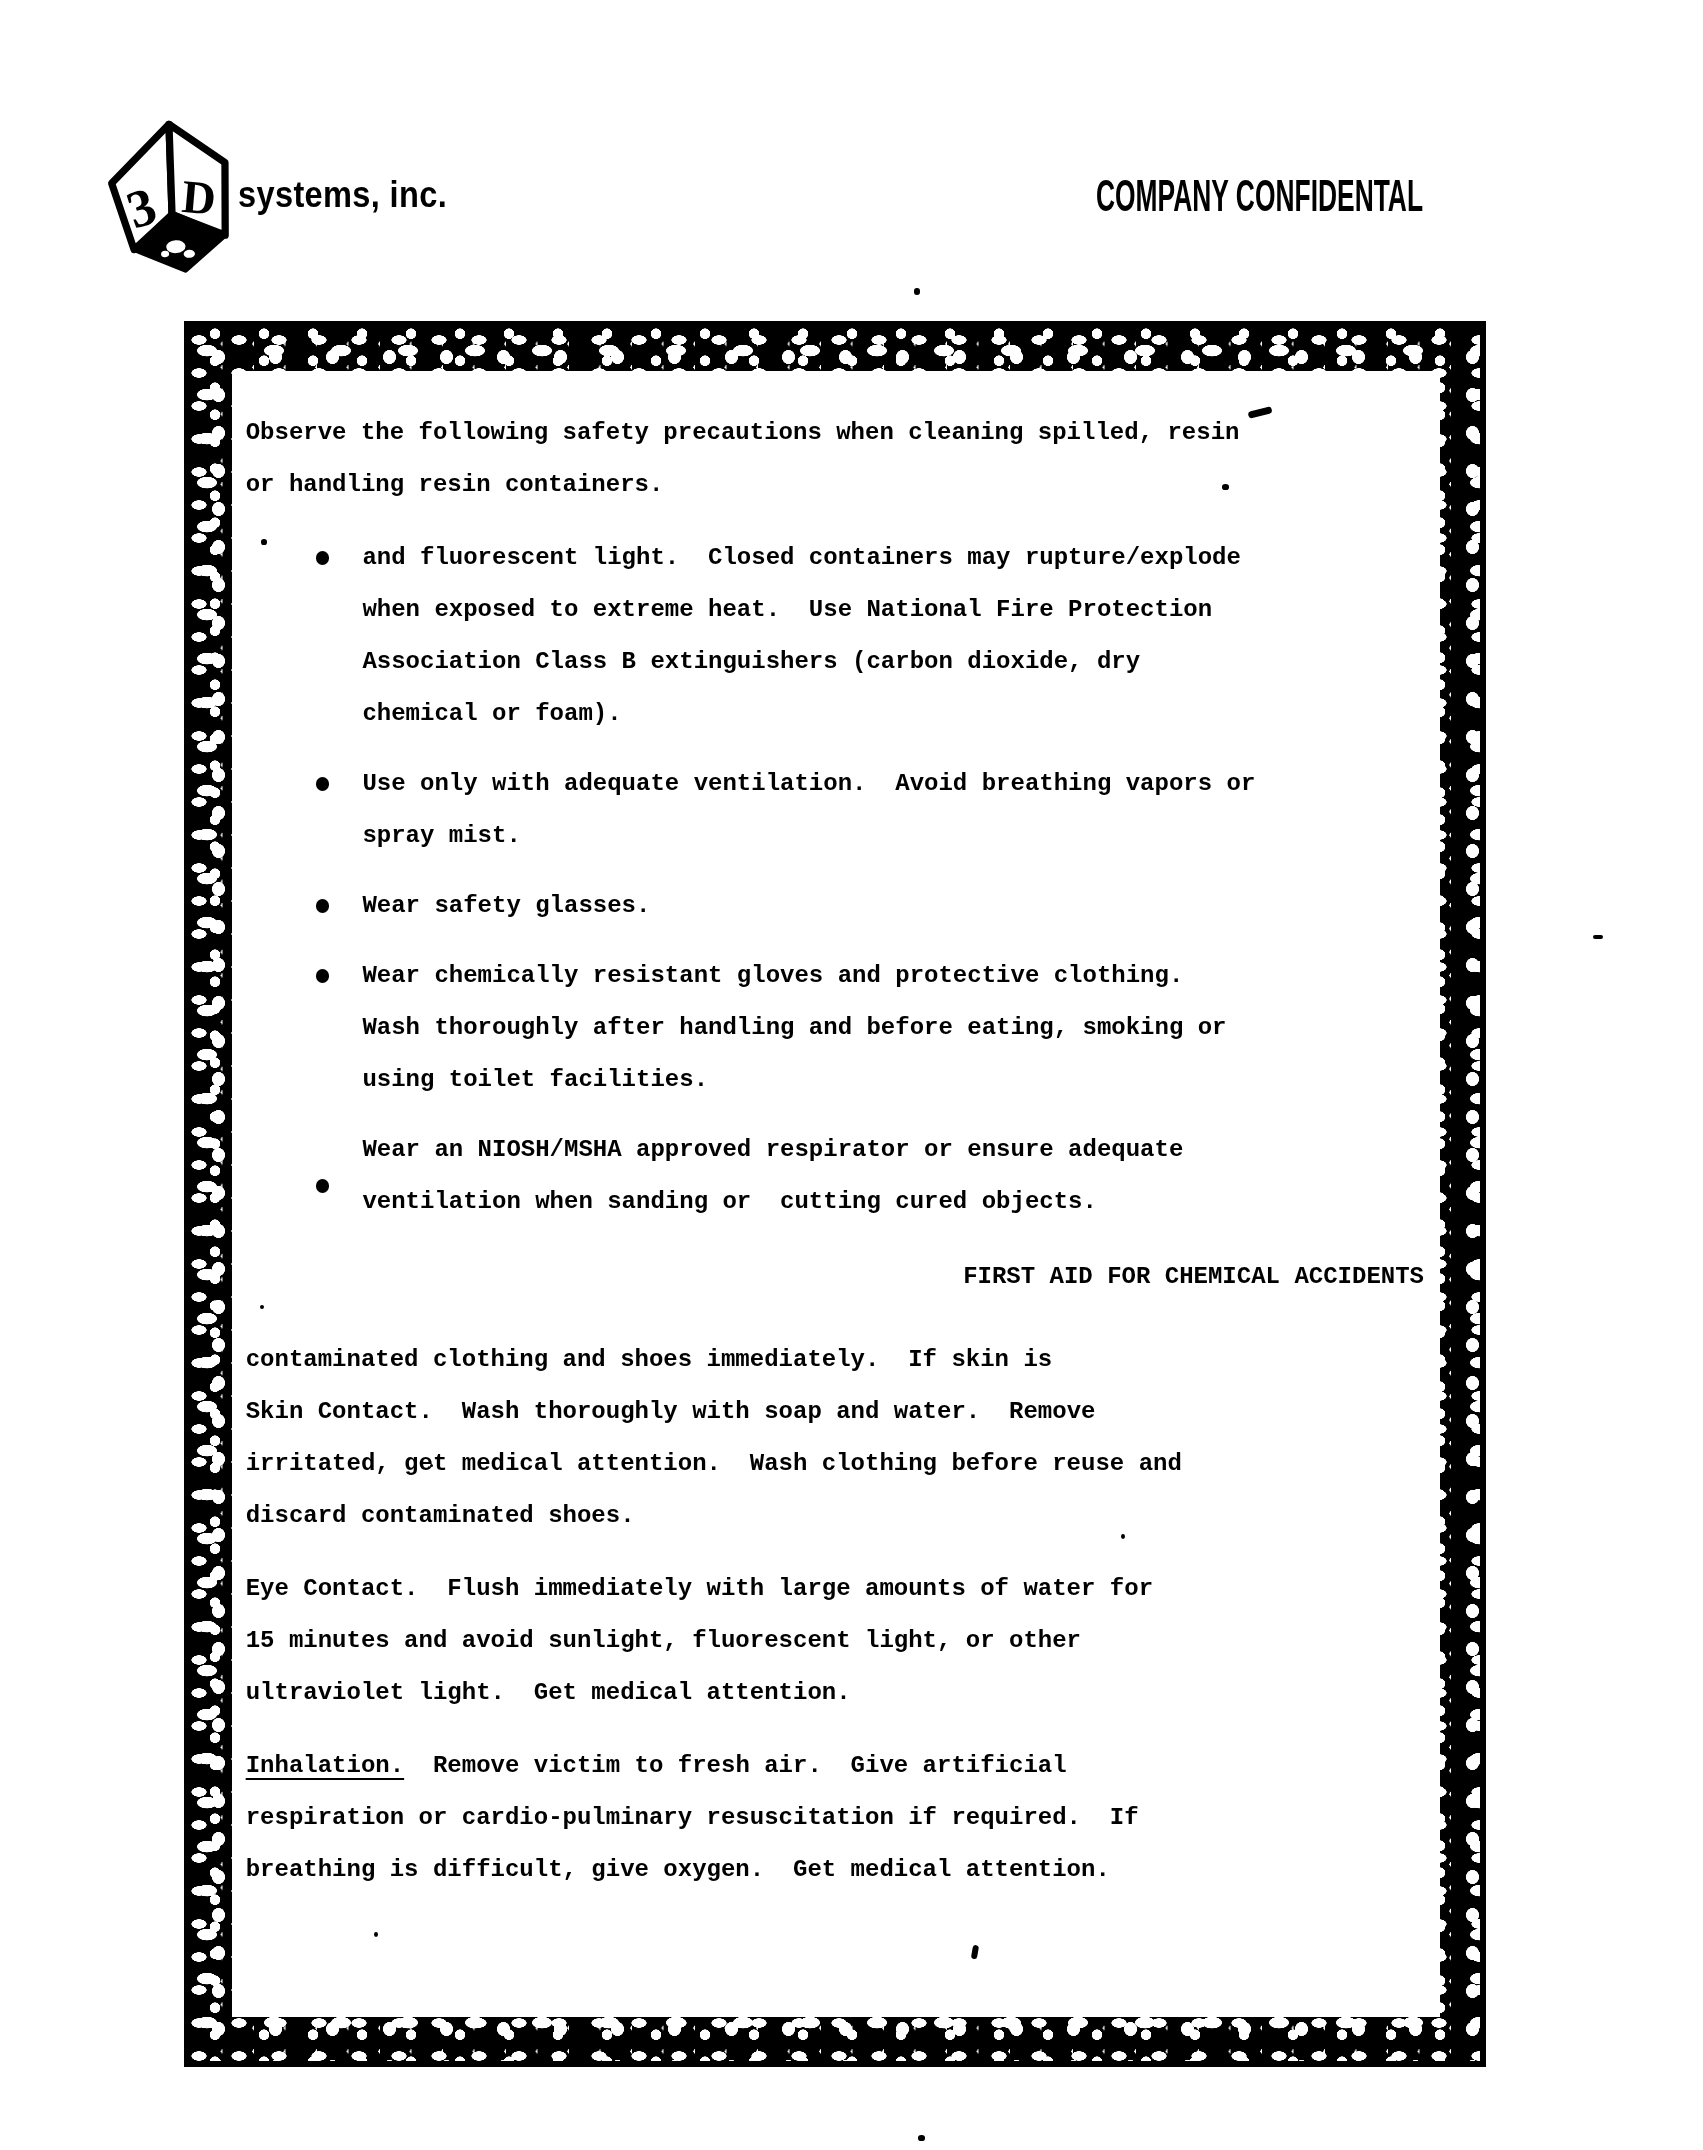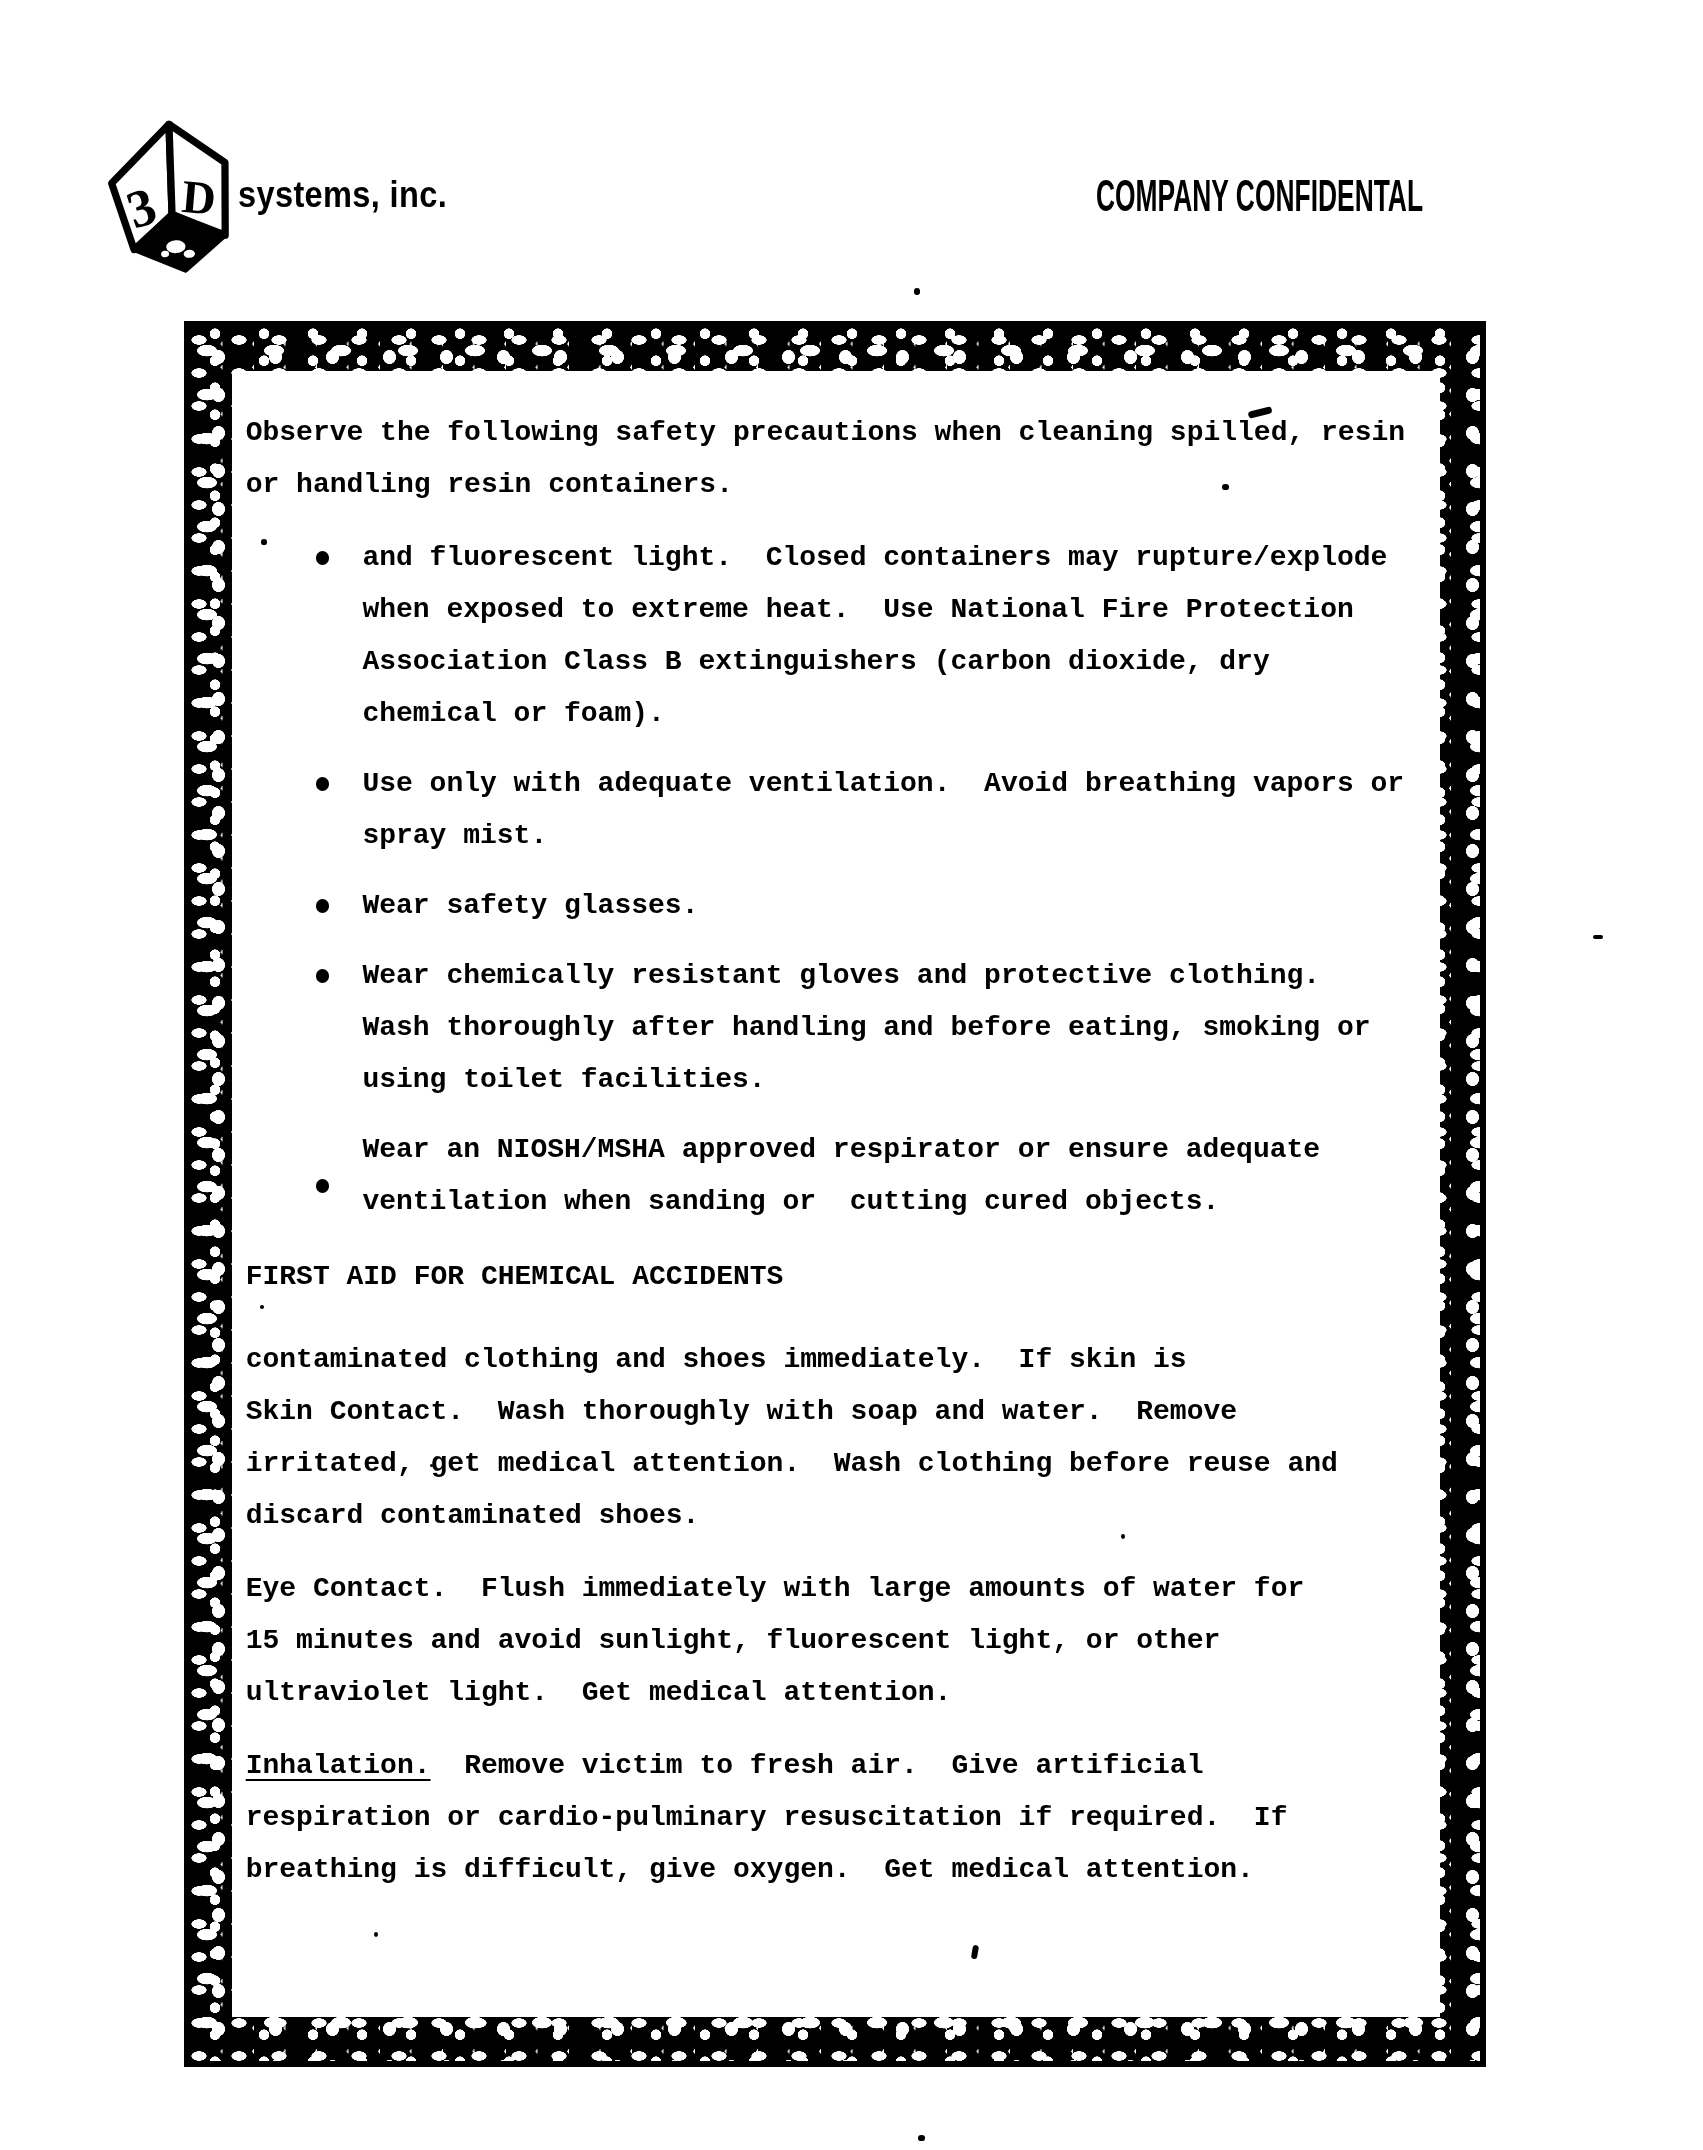--- a/index.html
+++ b/index.html
@@ -38,28 +38,28 @@
       radial-gradient(13.7px 8px at 16px 22.6px,#fff 0 70%, transparent 75%),
       radial-gradient(5.7px 4px at 34px 16px, #fff 0 70%, transparent 75%),
       radial-gradient(9px 9.7px at 27.5px 29px,#fff 0 70%, transparent 75%);
     background-size:40px 33px, 49px 27px, 67px 44px, 31.5px 23.4px, 57px 38px;
   }
   .frame .inner{
     position:absolute; left:48px; top:50px; right:46px; bottom:50px;
     background:#fff;
     padding:36px 16px 0 13.7px;
     box-sizing:border-box;
-    font-size:28px; font-weight:bold; line-height:52px;
+    font-size:24px; font-weight:bold; line-height:52px;
   }
 
   
   .block{margin:0 0 18px 0;}
   .para{margin-bottom:21px;}
   .heading{
-    margin:22.6px 0 31px 0; text-align:left;
+    margin:22.6px 0 31px 0; text-align:right;
     font-weight:bold; white-space:pre;
   }
   .line{white-space:pre;}
   .label{white-space:pre;}
   .label.underline{text-decoration:underline; text-underline-offset:5.7px; text-decoration-thickness:2.4px;}
   .bullet-item{display:flex; padding-left:70px; margin-bottom:18px;}
   .bullet-item:last-child{margin-bottom:0;align-items:center;}
   .dot{
     flex:0 0 13.7px; width:13.7px; height:13.7px; margin:19.4px 33px 0 0;
     background:#000; border-radius:50%;

